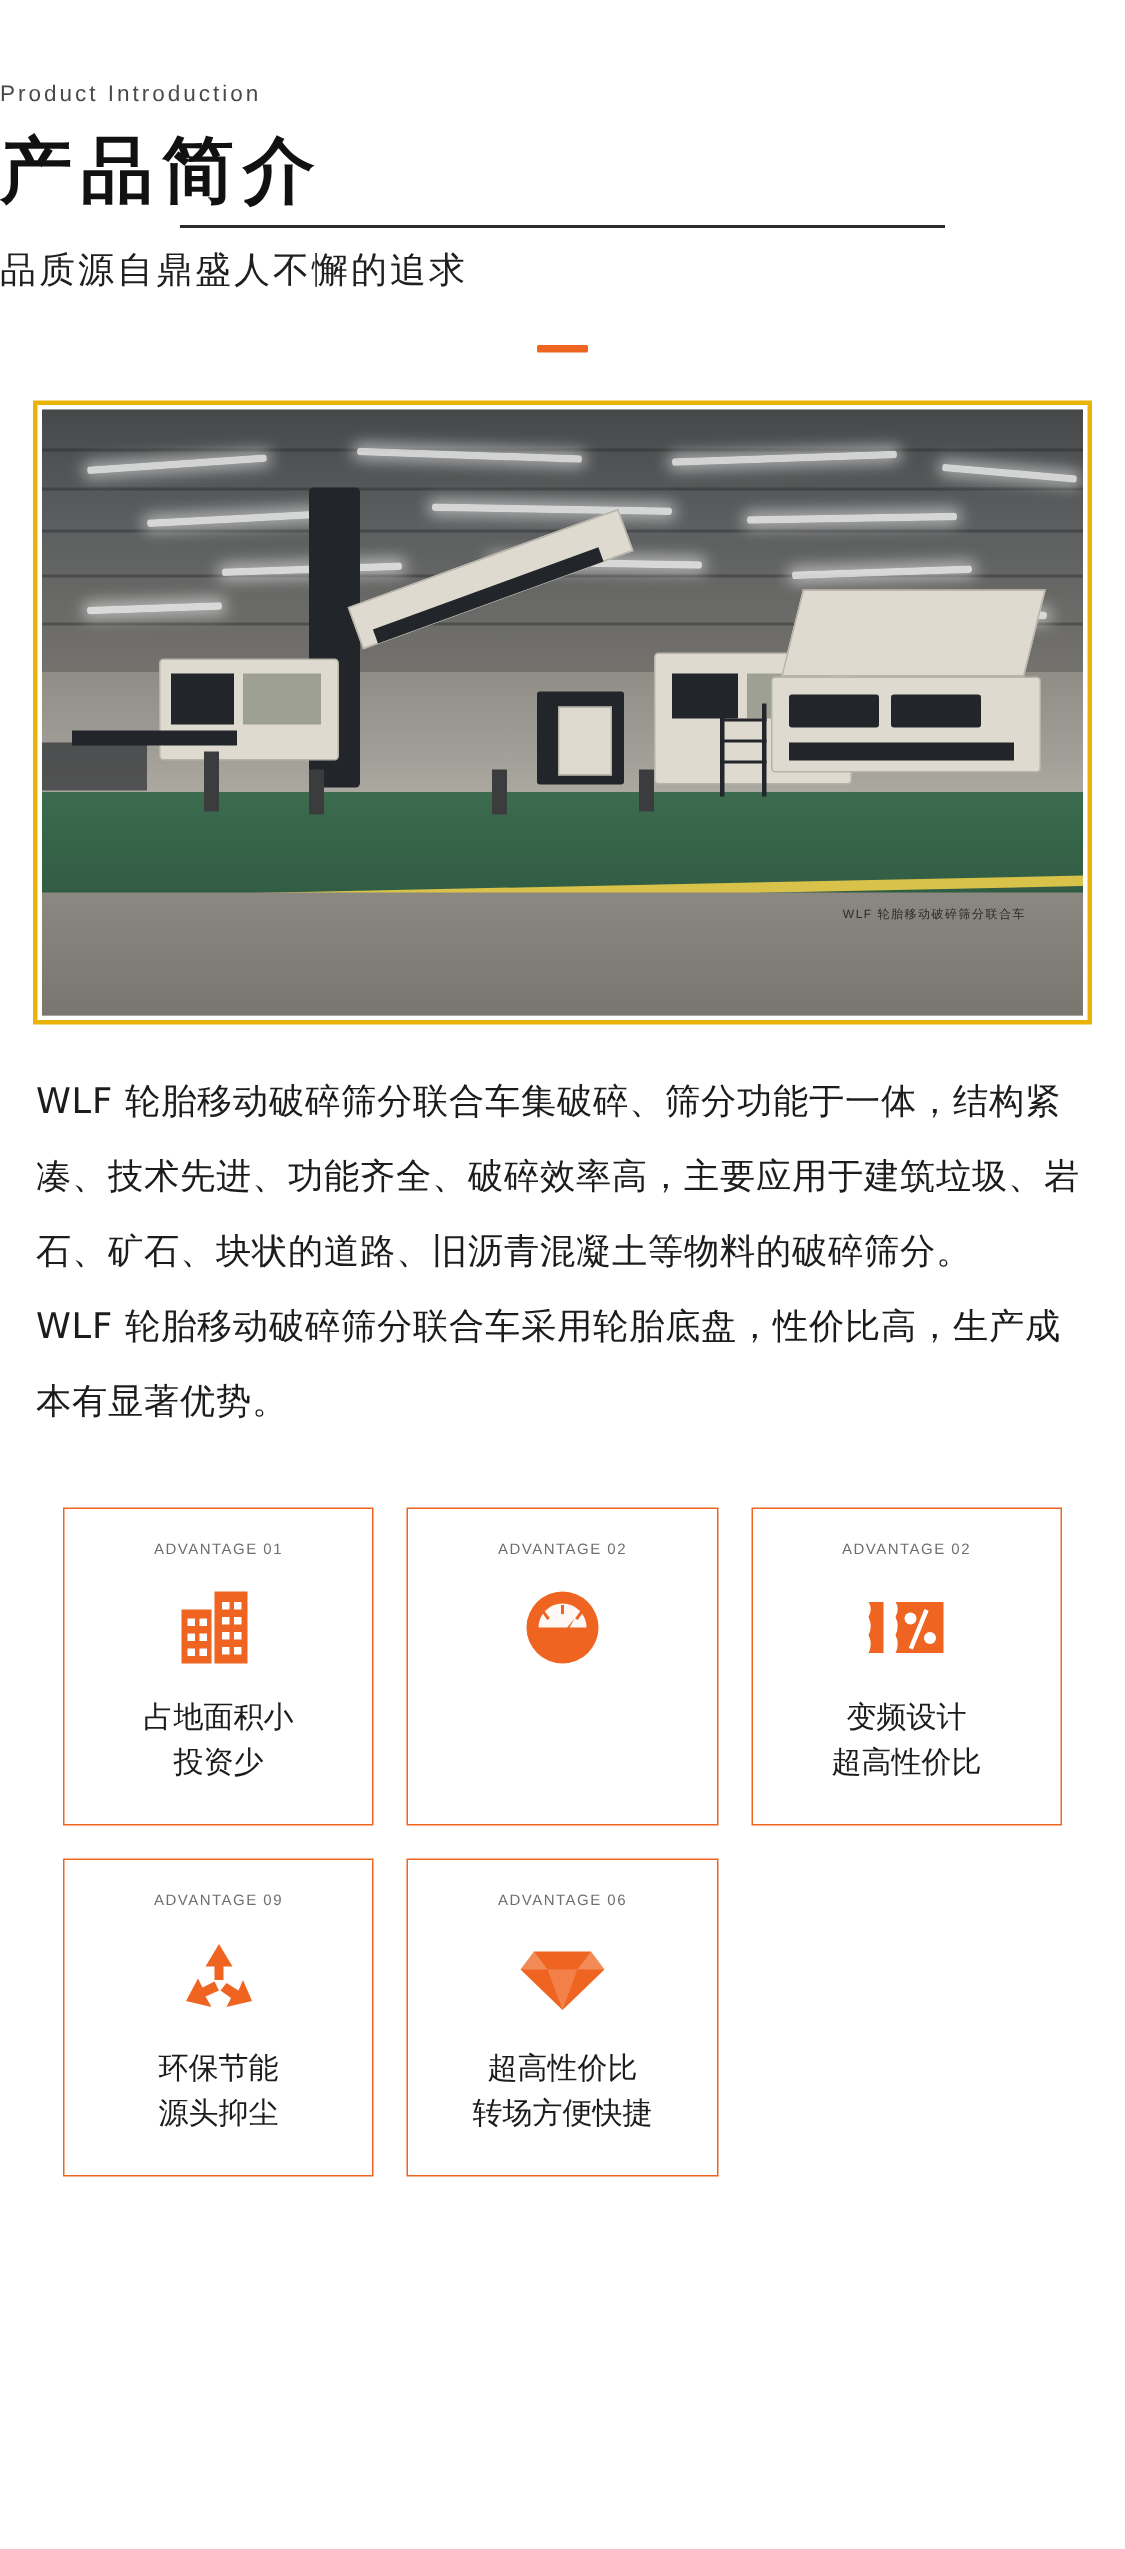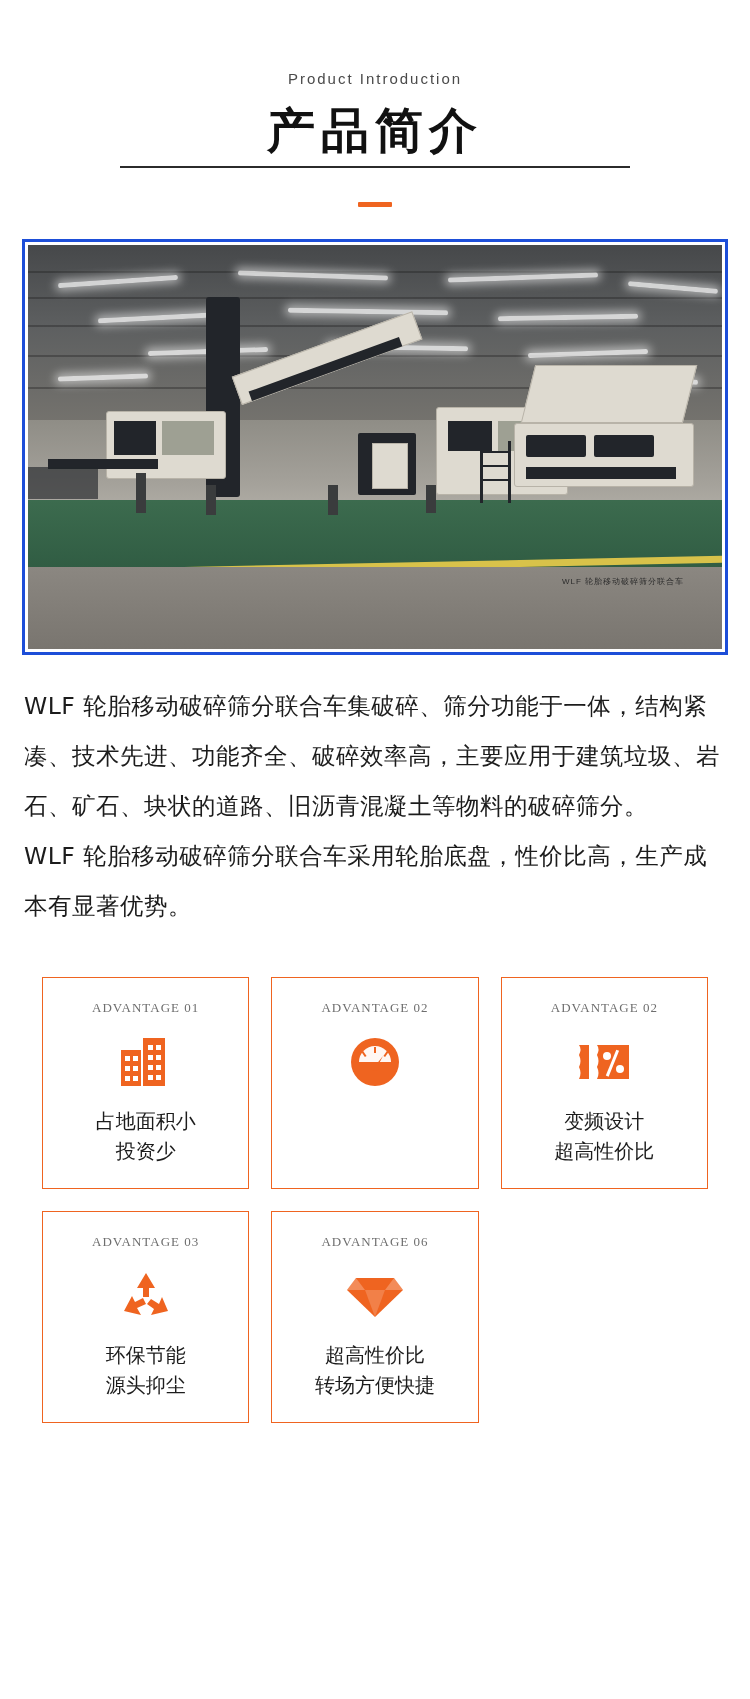--- a/index.html
+++ b/index.html
@@ -17,22 +17,22 @@
   .page {
     position: relative;
     width: 750px;
     height: 1699px;
     background: #fff;
     box-sizing: border-box;
   }
 
   
   .header {
-    padding-top: 70px;
-    text-align: center;
+    padding-top: 54px;
+    text-align: left;
   }
   .eyebrow {
     font-size: 15px;
     letter-spacing: 2px;
     color: #4a4a4a;
     font-family: "Liberation Sans", sans-serif;
     margin-bottom: 10px;
   }
   .main-title {
     font-size: 48px;
@@ -64,21 +64,21 @@
     width: 34px;
     height: 5px;
     background: #ef6420;
     margin: 34px auto 0 auto;
     border-radius: 1px;
   }
 
   
   .hero {
     margin: 32px 22px 0 22px;
-    border: 3px solid #1d4ed8;
+    border: 3px solid #eab308;
     padding: 3px;
     box-sizing: border-box;
   }
   .hero-inner {
     position: relative;
     width: 100%;
     height: 404px;
     overflow: hidden;
     background: #6d6f6c;
   }
@@ -171,25 +171,25 @@
     height: 212px;
     box-sizing: border-box;
     display: flex;
     flex-direction: column;
     align-items: center;
     justify-content: flex-start;
     padding-top: 22px;
     background: #fff;
   }
   .adv-code {
-    font-size: 13px;
+    font-size: 10px;
     letter-spacing: 1px;
     color: #6e6e6e;
     margin-bottom: 18px;
-    font-family: Liberation Serif, serif;
+    font-family: Liberation Sans, sans-serif;
   }
   .adv-icon {
     height: 56px;
     display: flex;
     align-items: center;
     justify-content: center;
     margin-bottom: 16px;
   }
   .adv-text {
     font-size: 20px;
@@ -203,20 +203,21 @@
 <body>
 
 <div class="page">
 
   <div class="header">
     <div class="eyebrow">Product Introduction</div>
     <div class="main-title">产品简介</div>
     <div class="rule-wrap">
       <div class="rule"></div>
     </div>
+    <div class="subtitle">品质源自鼎盛人不懈的追求</div>
     <div class="accent-dash"></div>
   </div>
 
   <div class="hero">
     <div class="hero-inner">
       <div class="ceiling"></div>
 
       <div class="purlin" style="top:26px;"></div>
       <div class="purlin" style="top:52px;"></div>
       <div class="purlin" style="top:80px;"></div>
@@ -342,21 +343,21 @@
         </svg>
       </div>
       <div class="adv-text">
         <div>变频设计</div>
         <div>超高性价比</div>
       </div>
     </div>
 
 
     <div class="adv-card">
-      <div class="adv-code">ADVANTAGE 03</div>
+      <div class="adv-code">ADVANTAGE 09</div>
       <div class="adv-icon">
         <svg width="52" height="50" viewBox="0 0 52 50" fill="#ef6420">
           <path d="M26 2 L35 17 L29 17 L29 26 L23 26 L23 17 L17 17 Z"></path>
           <path d="M4 40 L12 25 L15 31 L23 27 L26 33 L17 37 L21 44 Z"></path>
           <path d="M48 40 L31 44 L34 38 L27 33 L31 28 L39 33 L42 26 Z"></path>
         </svg>
       </div>
       <div class="adv-text">
         <div>环保节能</div>
         <div>源头抑尘</div>

